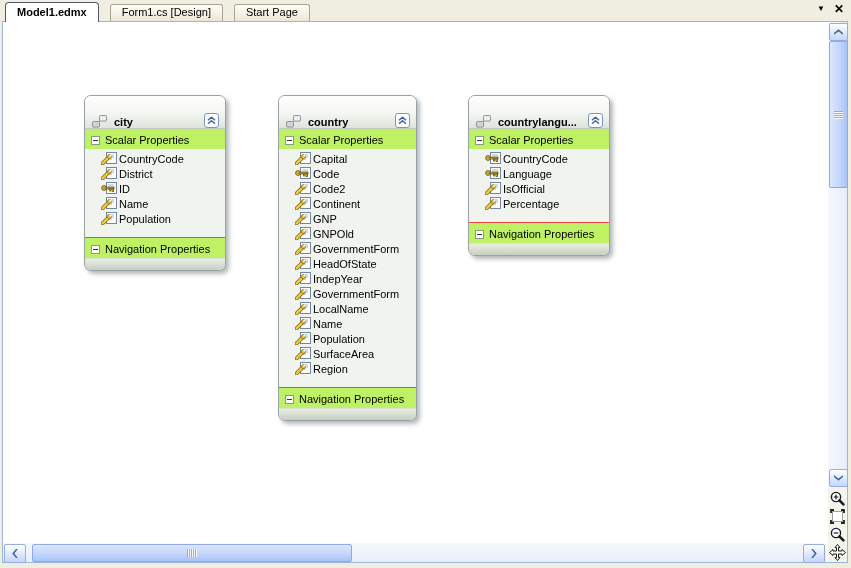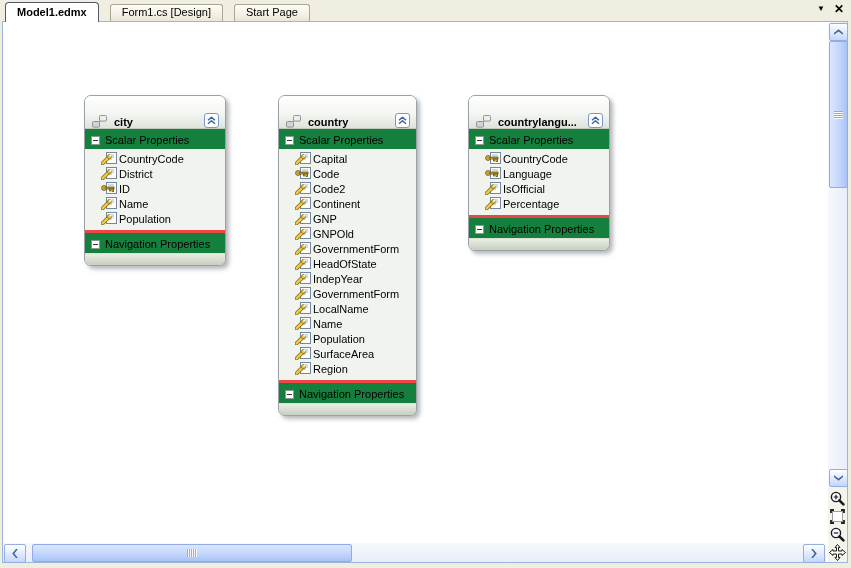--- a/index.html
+++ b/index.html
@@ -32,22 +32,22 @@
     position:absolute;background:#f1f4ee;border:1px solid #98a1a8;border-radius:7px;
     box-shadow:3px 3px 4px rgba(120,126,132,.55);
   }
   .entity-header{
     height:32px;display:flex;align-items:flex-end;gap:6px;padding:0 6px;
     background:linear-gradient(#ffffff 0%,#f3f6f1 55%,#dde3da 100%);
     border-bottom:1px solid #c2cabd;border-radius:6px 6px 0 0;
   }
   .entity-title{flex:1;font-weight:bold;white-space:nowrap;overflow:hidden}
   .collapse-btn{width:15px;height:15px;flex:0 0 auto;cursor:pointer}
-  .section-header{display:flex;align-items:center;gap:5px;padding:5px 6px 3px;background:#15803d}
-  .section-header.nav{border-top:3px solid #ef4444;margin-top:3px}
+  .section-header{display:flex;align-items:center;gap:5px;padding:5px 6px 3px;background:#bef264}
+  .section-header.nav{border-top:1px solid #ef4444;margin-top:10px}
   .props{padding:2px 0 1px}
   .prop-row{display:flex;align-items:center;height:15px;padding-left:16px;gap:1px;white-space:nowrap}
   .prop-icon{width:17px;height:13px;position:relative;flex:0 0 auto}
   .pi-card{position:absolute;right:1px;top:0}
   .pi-tool{position:absolute;left:0;top:1px}
   .entity-footer{height:11px;background:linear-gradient(#e9ede4,#c7cfc0);border-top:1px solid #dce1d6;border-radius:0 0 6px 6px}
   
   .vscroll{position:absolute;right:0;top:0;width:19px;height:466px;background:linear-gradient(90deg,#f6f8fd,#e8edf9)}
   .hscroll{position:absolute;left:0;bottom:0;width:823px;height:19px;background:linear-gradient(#f6f8fd,#e8edf9)}
   .sb-btn{

